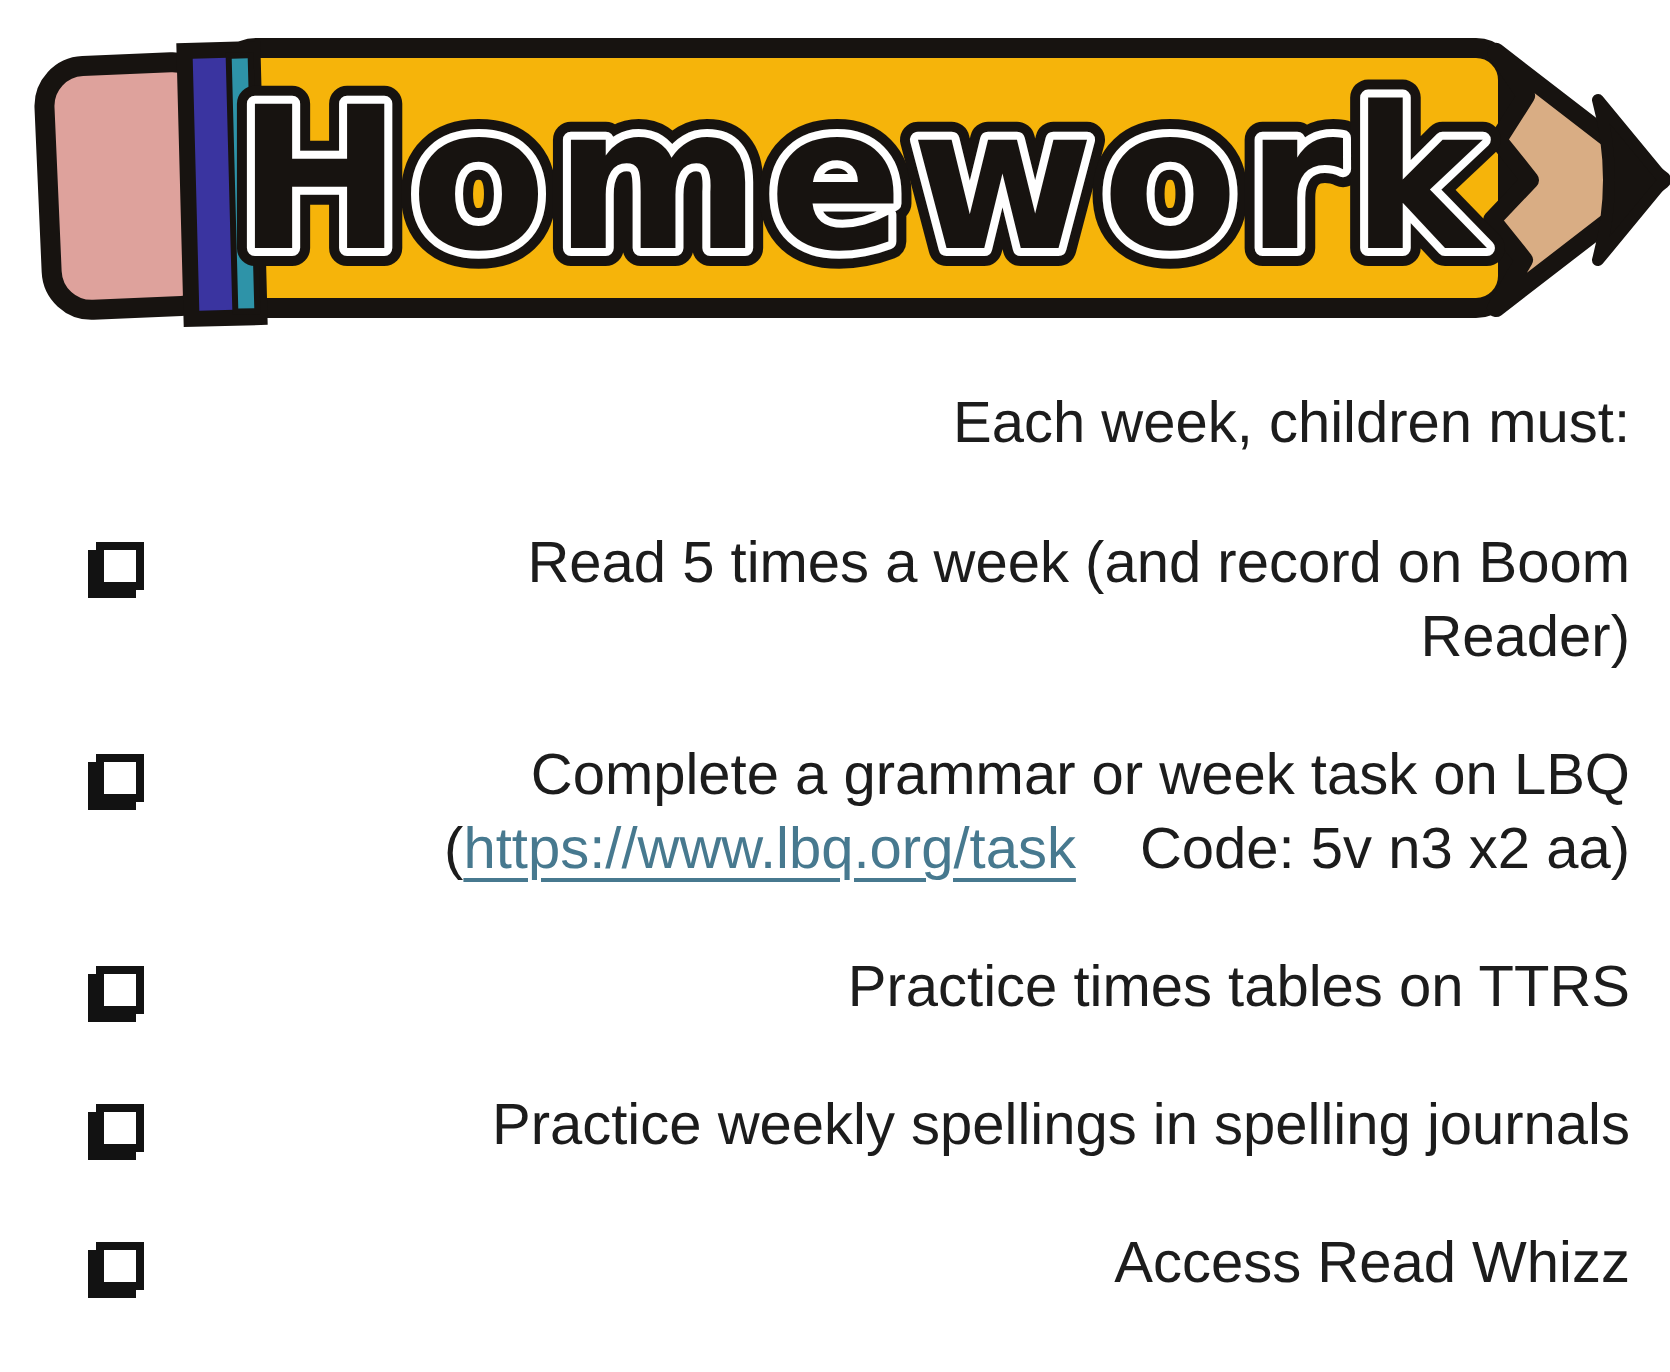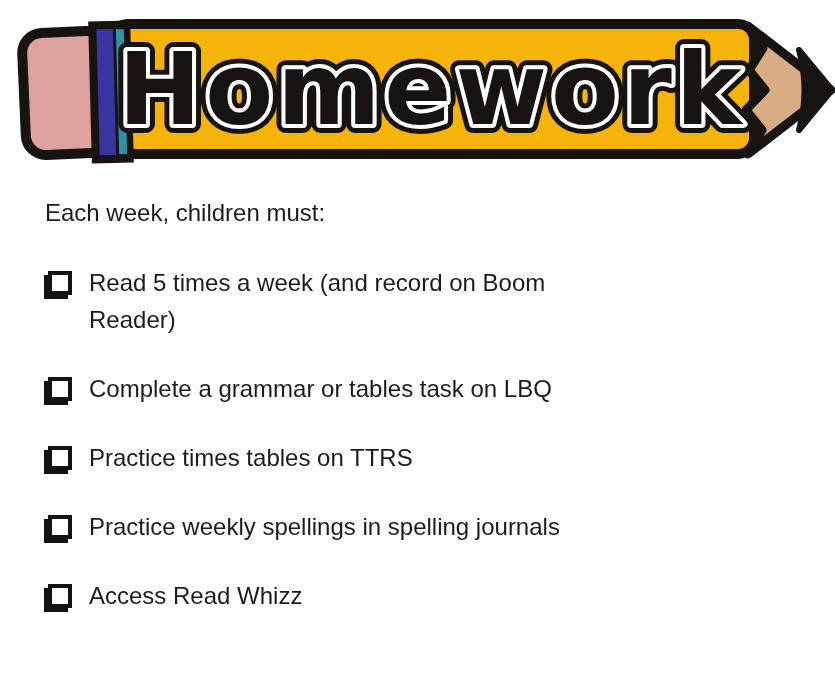--- a/index.html
+++ b/index.html
@@ -22,23 +22,24 @@
   }
   .banner-wrap svg { display: block; }
   .banner-text {
     font-family: "DejaVu Sans", sans-serif;
     font-weight: 700;
     font-size: 99px;
     letter-spacing: 4px;
   }
   .content {
     padding: 14px 20px 0 45px;
-    font-size: 24px;
+    font-size: 29px;
     color: #1c1c1c;
     line-height: 37px;
+    text-align: right;
   }
   .intro {
     margin: 0 0 33px 0;
   }
   ul.checklist {
     list-style: none;
     margin: 0;
     padding: 0;
   }
   li.item {
@@ -102,21 +103,22 @@
         <span class="box"></span>
         <span class="item-text">
           <span>Read 5 times a week (and record on Boom</span><br>
           <span>Reader)</span>
         </span>
       </li>
 
       <li class="item">
         <span class="box"></span>
         <span class="item-text">
-          <span>Complete a grammar or tables task on LBQ</span><br>
+          <span>Complete a grammar or week task on LBQ</span><br>
+          <span class="indent2"><span>(</span><a class="lbq-link" href="#">https://www.lbq.org/task</a><span class="code-text">Code: 5v n3 x2 aa)</span></span>
         </span>
       </li>
 
       <li class="item">
         <span class="box"></span>
         <span class="item-text">Practice times tables on TTRS</span>
       </li>
 
       <li class="item">
         <span class="box"></span>

